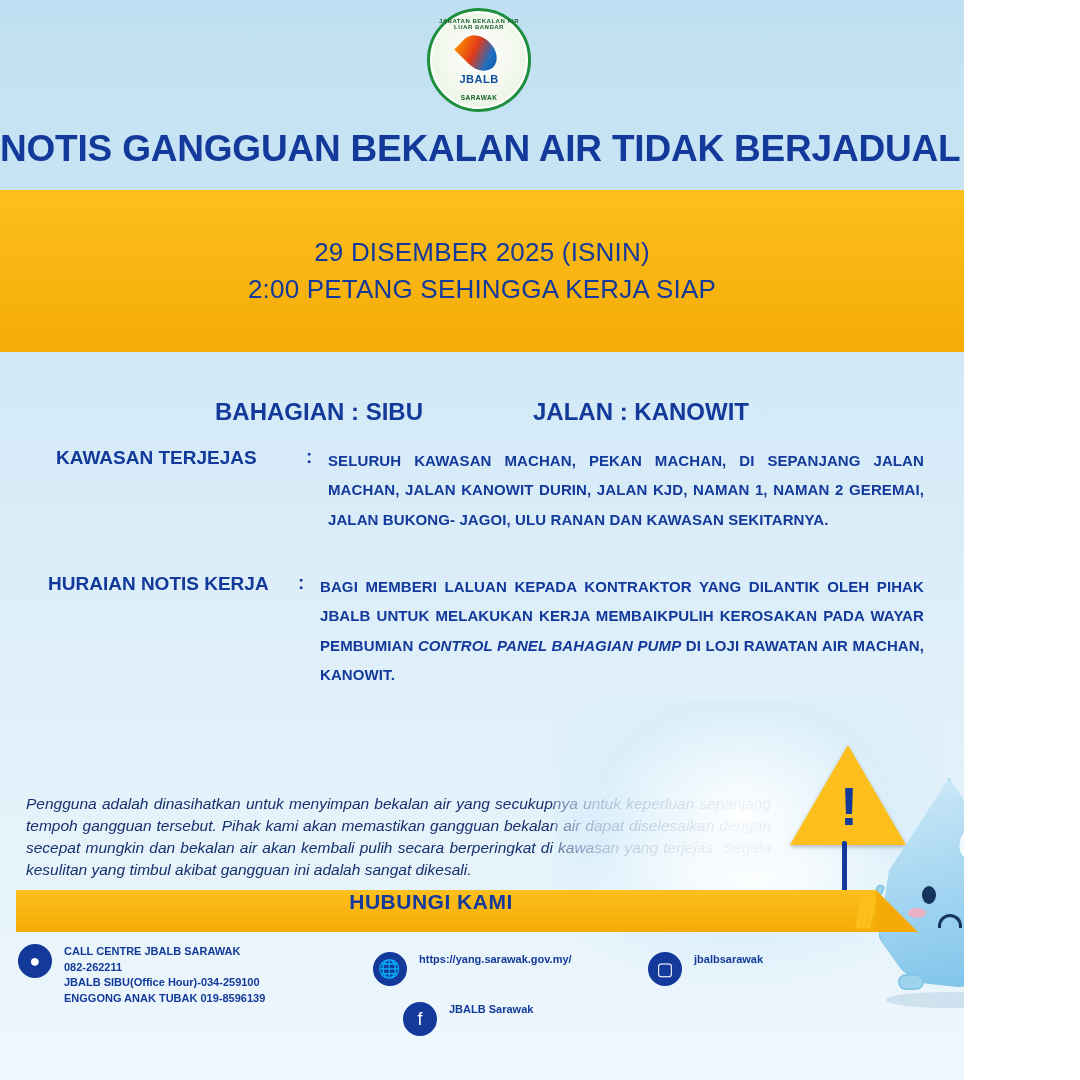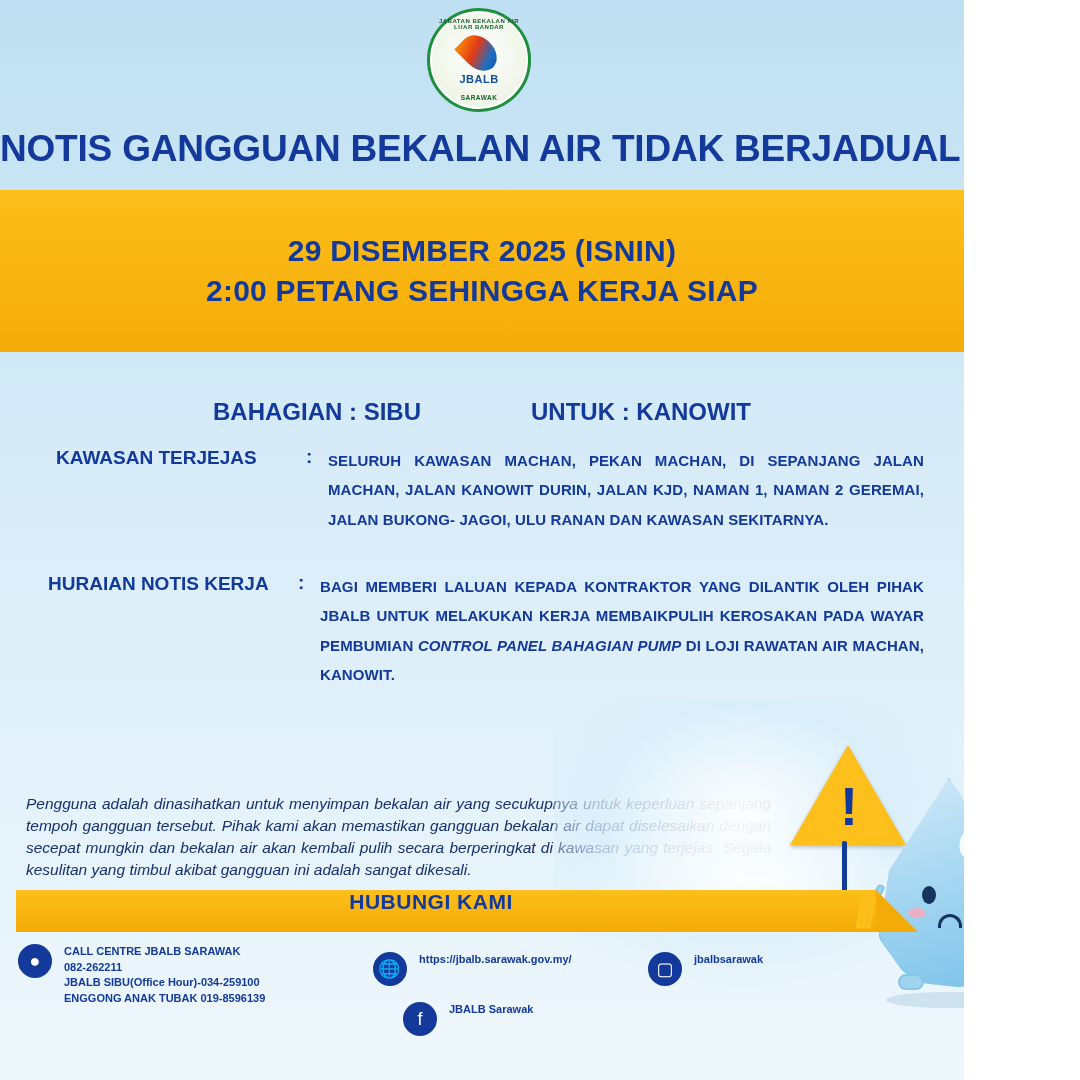--- a/index.html
+++ b/index.html
@@ -64,21 +64,21 @@
   }
 
   
   .date-band {
     position: absolute; top: 190px; left: 0; right: 0; height: 162px;
     background: linear-gradient(180deg, #fcbf1b 0%, #f5ab07 100%);
     display: flex; flex-direction: column; align-items: center; justify-content: center;
     gap: 6px;
   }
   .date-band .line {
-    color: #13399b; font-size: 30px; font-weight: bold; letter-spacing: .2px;
+    color: #13399b; font-size: 26px; font-weight: normal; letter-spacing: .2px;
   }
 
   
   .region-row {
     position: absolute; top: 398px; left: 0; right: 0;
     display: flex; justify-content: center; gap: 110px;
     color: #13399b; font-size: 24px; font-weight: bold;
   }
 
   .info-block { position: absolute; left: 48px; right: 40px; }
@@ -254,21 +254,21 @@
 
   <div class="main-title">NOTIS GANGGUAN BEKALAN AIR TIDAK BERJADUAL</div>
 
   <div class="date-band">
     <div class="line">29 DISEMBER 2025 (ISNIN)</div>
     <div class="line">2:00 PETANG SEHINGGA KERJA SIAP</div>
   </div>
 
   <div class="region-row">
     <div>BAHAGIAN : SIBU</div>
-    <div>UNTUK : KANOWIT</div>
+    <div>JALAN : KANOWIT</div>
   </div>
 
   <div class="info-block area">
     <div class="info-row">
       <div class="info-label">KAWASAN TERJEJAS</div>
       <div class="info-colon">:</div>
       <div class="info-text">SELURUH KAWASAN MACHAN, PEKAN MACHAN, DI SEPANJANG JALAN MACHAN, JALAN KANOWIT DURIN, JALAN KJD, NAMAN 1, NAMAN 2 GEREMAI, JALAN BUKONG- JAGOI, ULU RANAN DAN KAWASAN SEKITARNYA.</div>
     </div>
   </div>
 
@@ -316,21 +316,21 @@
       <div class="txt">
         <div>CALL CENTRE JBALB SARAWAK</div>
         <div>082-262211</div>
         <div>JBALB SIBU(Office Hour)-034-259100</div>
         <div>ENGGONG ANAK TUBAK 019-8596139</div>
       </div>
     </div>
 
     <div class="c-item" id="web">
       <div class="ic">🌐</div>
-      <div class="txt">https://jbalb.sarawak.gov.my/</div>
+      <div class="txt">https://yang.sarawak.gov.my/</div>
     </div>
 
     <div class="c-item" id="instagram">
       <div class="ic">▢</div>
       <div class="txt">jbalbsarawak</div>
     </div>
 
     <div class="c-item" id="facebook">
       <div class="ic">f</div>
       <div class="txt">JBALB Sarawak</div>

